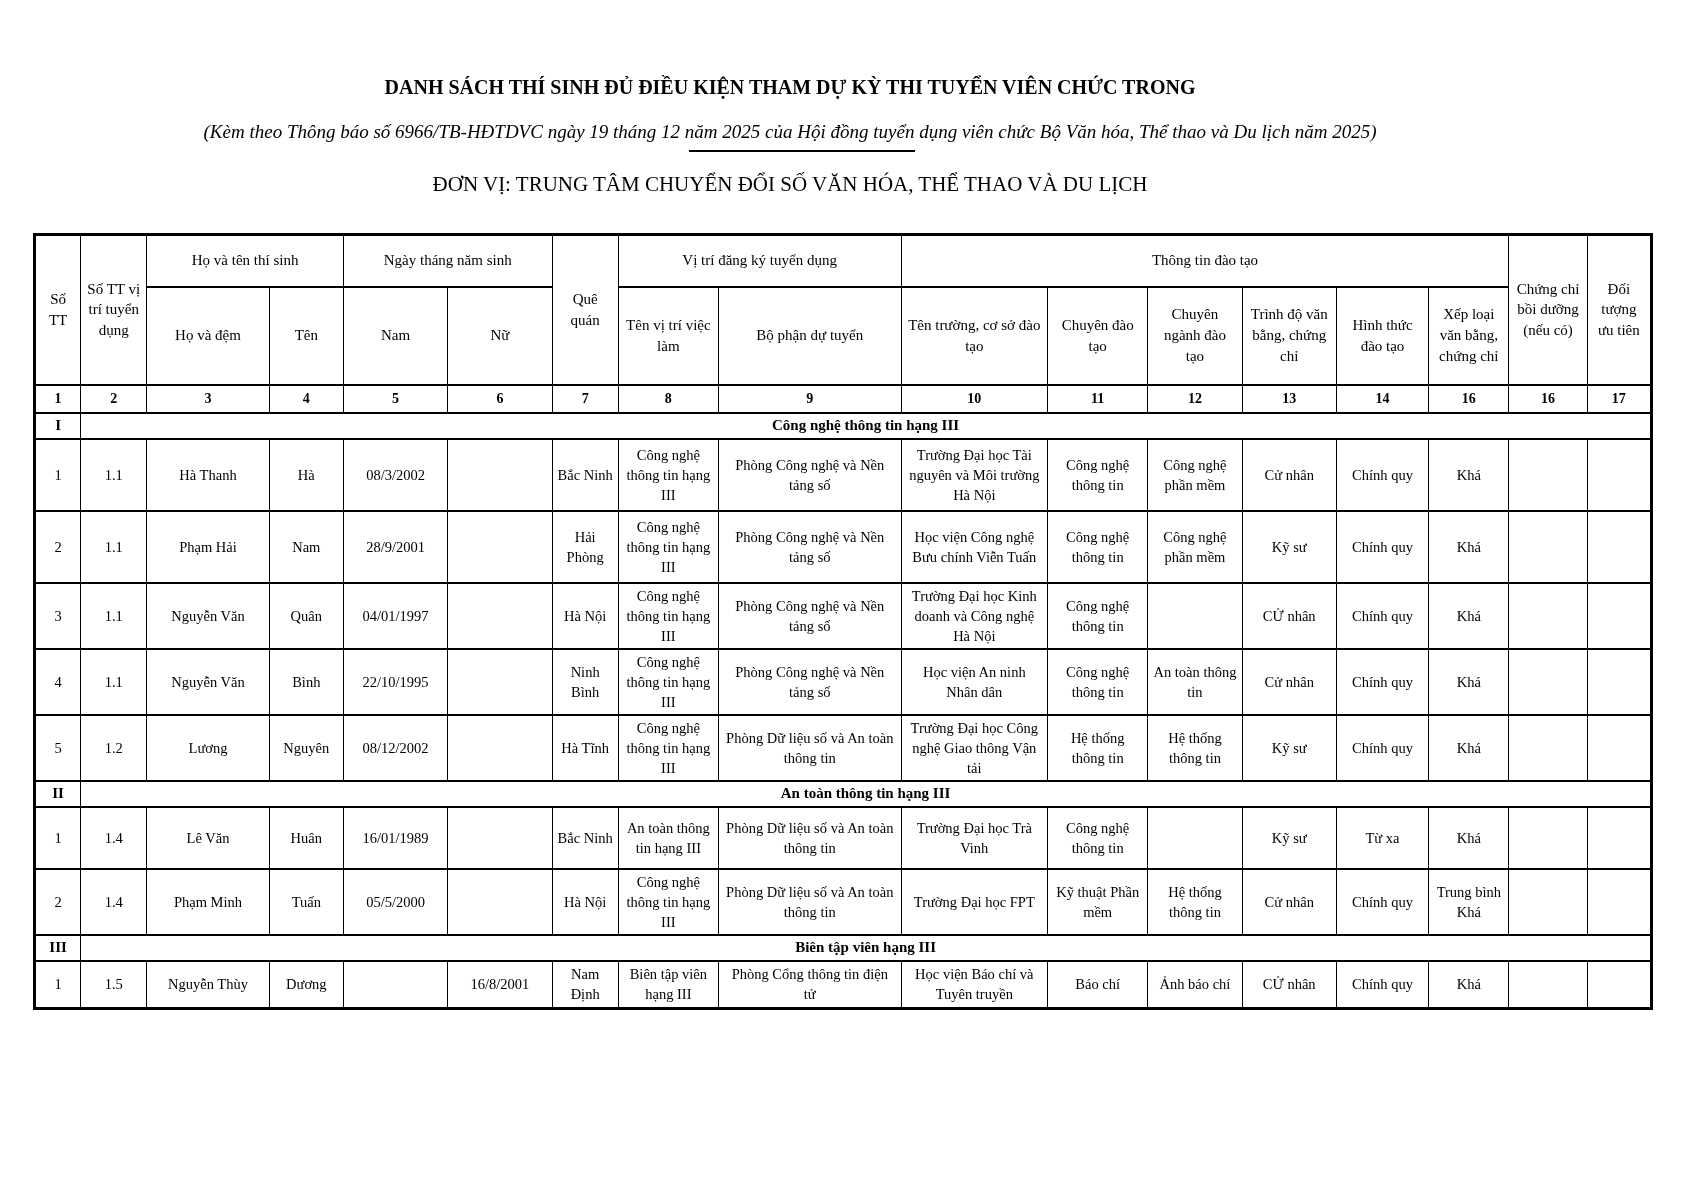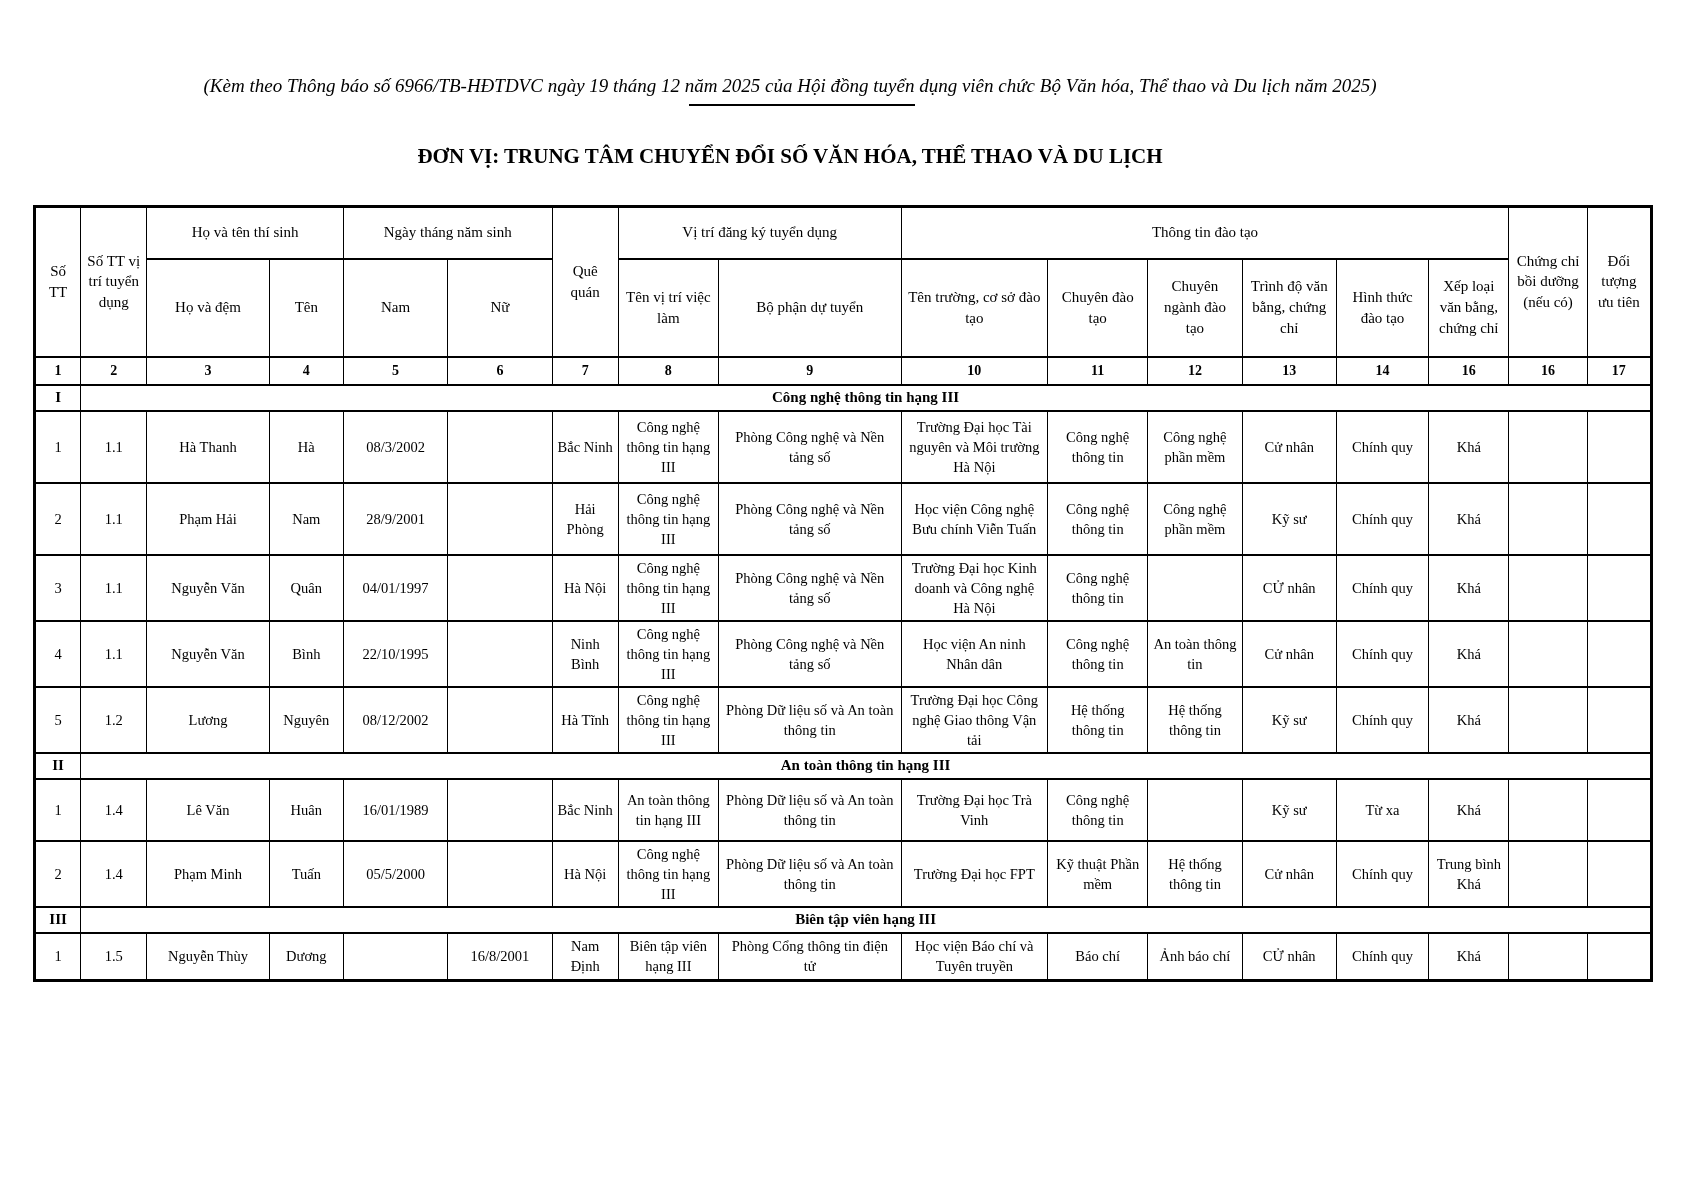--- a/index.html
+++ b/index.html
@@ -4,23 +4,23 @@
 <style>
   html,body{margin:0;padding:0;background:#ffffff;}
   body{
     width:1683px;height:1190px;
     font-family:"Liberation Serif","DejaVu Serif",serif;
     color:#000;
     position:relative;
   }
   .heading{width:1580px;margin:0;padding-top:72px;text-align:center;}
   .title-line{font-weight:bold;font-size:20px;line-height:1.5;}
-  .subtitle{font-style:italic;font-size:19px;margin-top:3px;}
+  .subtitle{font-style:italic;font-size:19px;margin-top:19px;}
   .subtitle-rule{width:226px;height:2px;background:#000;margin-left:689px;margin-top:7px;}
-  .unit{font-weight:bold;font-size:21px;margin-top:38px;}
+  .unit{font-weight:normal;font-size:21px;margin-top:20px;}
 
   table.doc{
     border-collapse:collapse;
     table-layout:fixed;
     width:1620px;
     margin:36px 0 0 33px;
     border:3px solid #000;
   }
   table.doc th, table.doc td{
     border-left:1px solid #000;
@@ -44,20 +44,21 @@
   td.section-title{text-align:left;}
   tr.data-row{height:62px;}
   tr.data-row.tall{height:72px;}
   tr.data-row.short{height:48px;}
   td.c-left{text-align:left;}
 </style>
 </head>
 <body>
 
 <div class="heading">
+  <div class="title-line">DANH SÁCH THÍ SINH ĐỦ ĐIỀU KIỆN THAM DỰ KỲ THI TUYỂN VIÊN CHỨC TRONG</div>
   <div class="subtitle">(Kèm theo Thông báo số 6966/TB-HĐTDVC ngày 19 tháng 12 năm 2025 của Hội đồng tuyển dụng viên chức Bộ Văn hóa, Thể thao và Du lịch năm 2025)</div>
   <div class="subtitle-rule"></div>
   <div class="unit">ĐƠN VỊ: TRUNG TÂM CHUYỂN ĐỔI SỐ VĂN HÓA, THỂ THAO VÀ DU LỊCH</div>
 </div>
 
 <table class="doc">
   <colgroup>
     <col style="width:46px">
       <col style="width:66px">
       <col style="width:122px">

